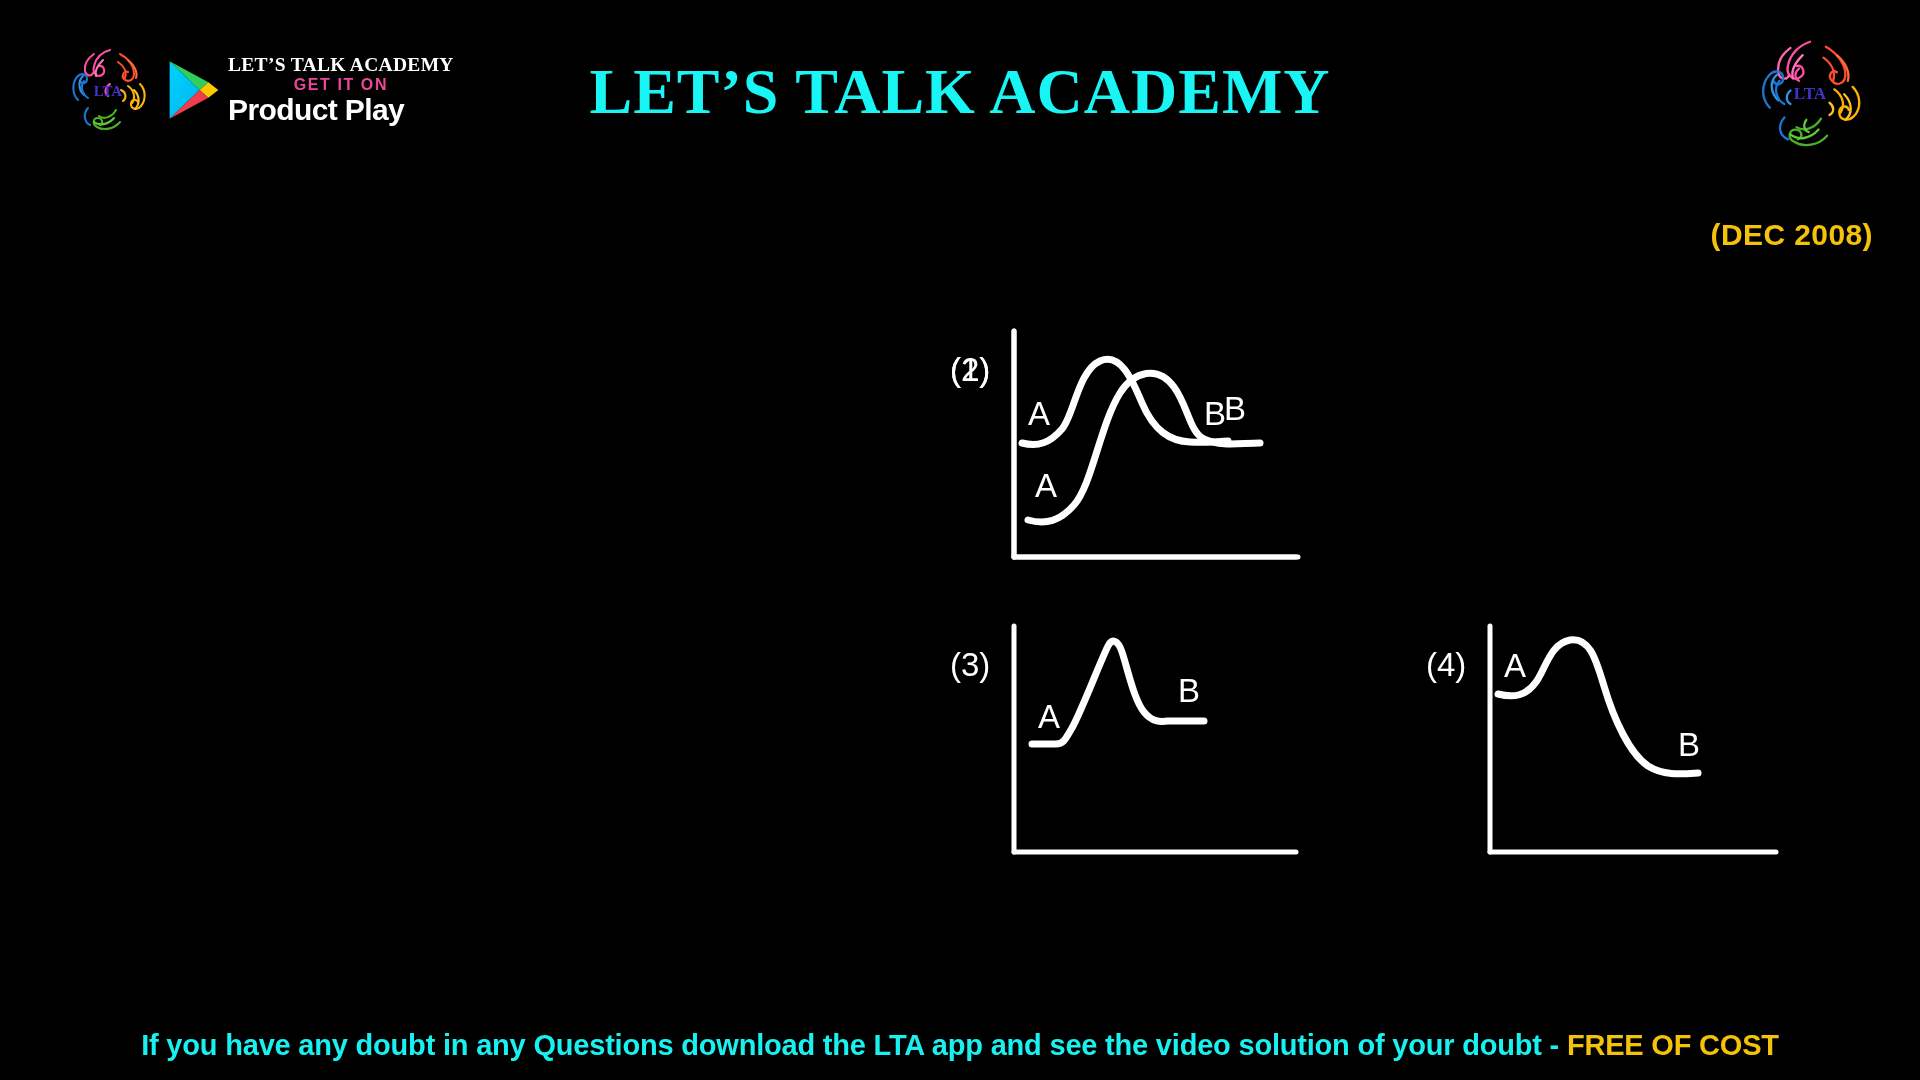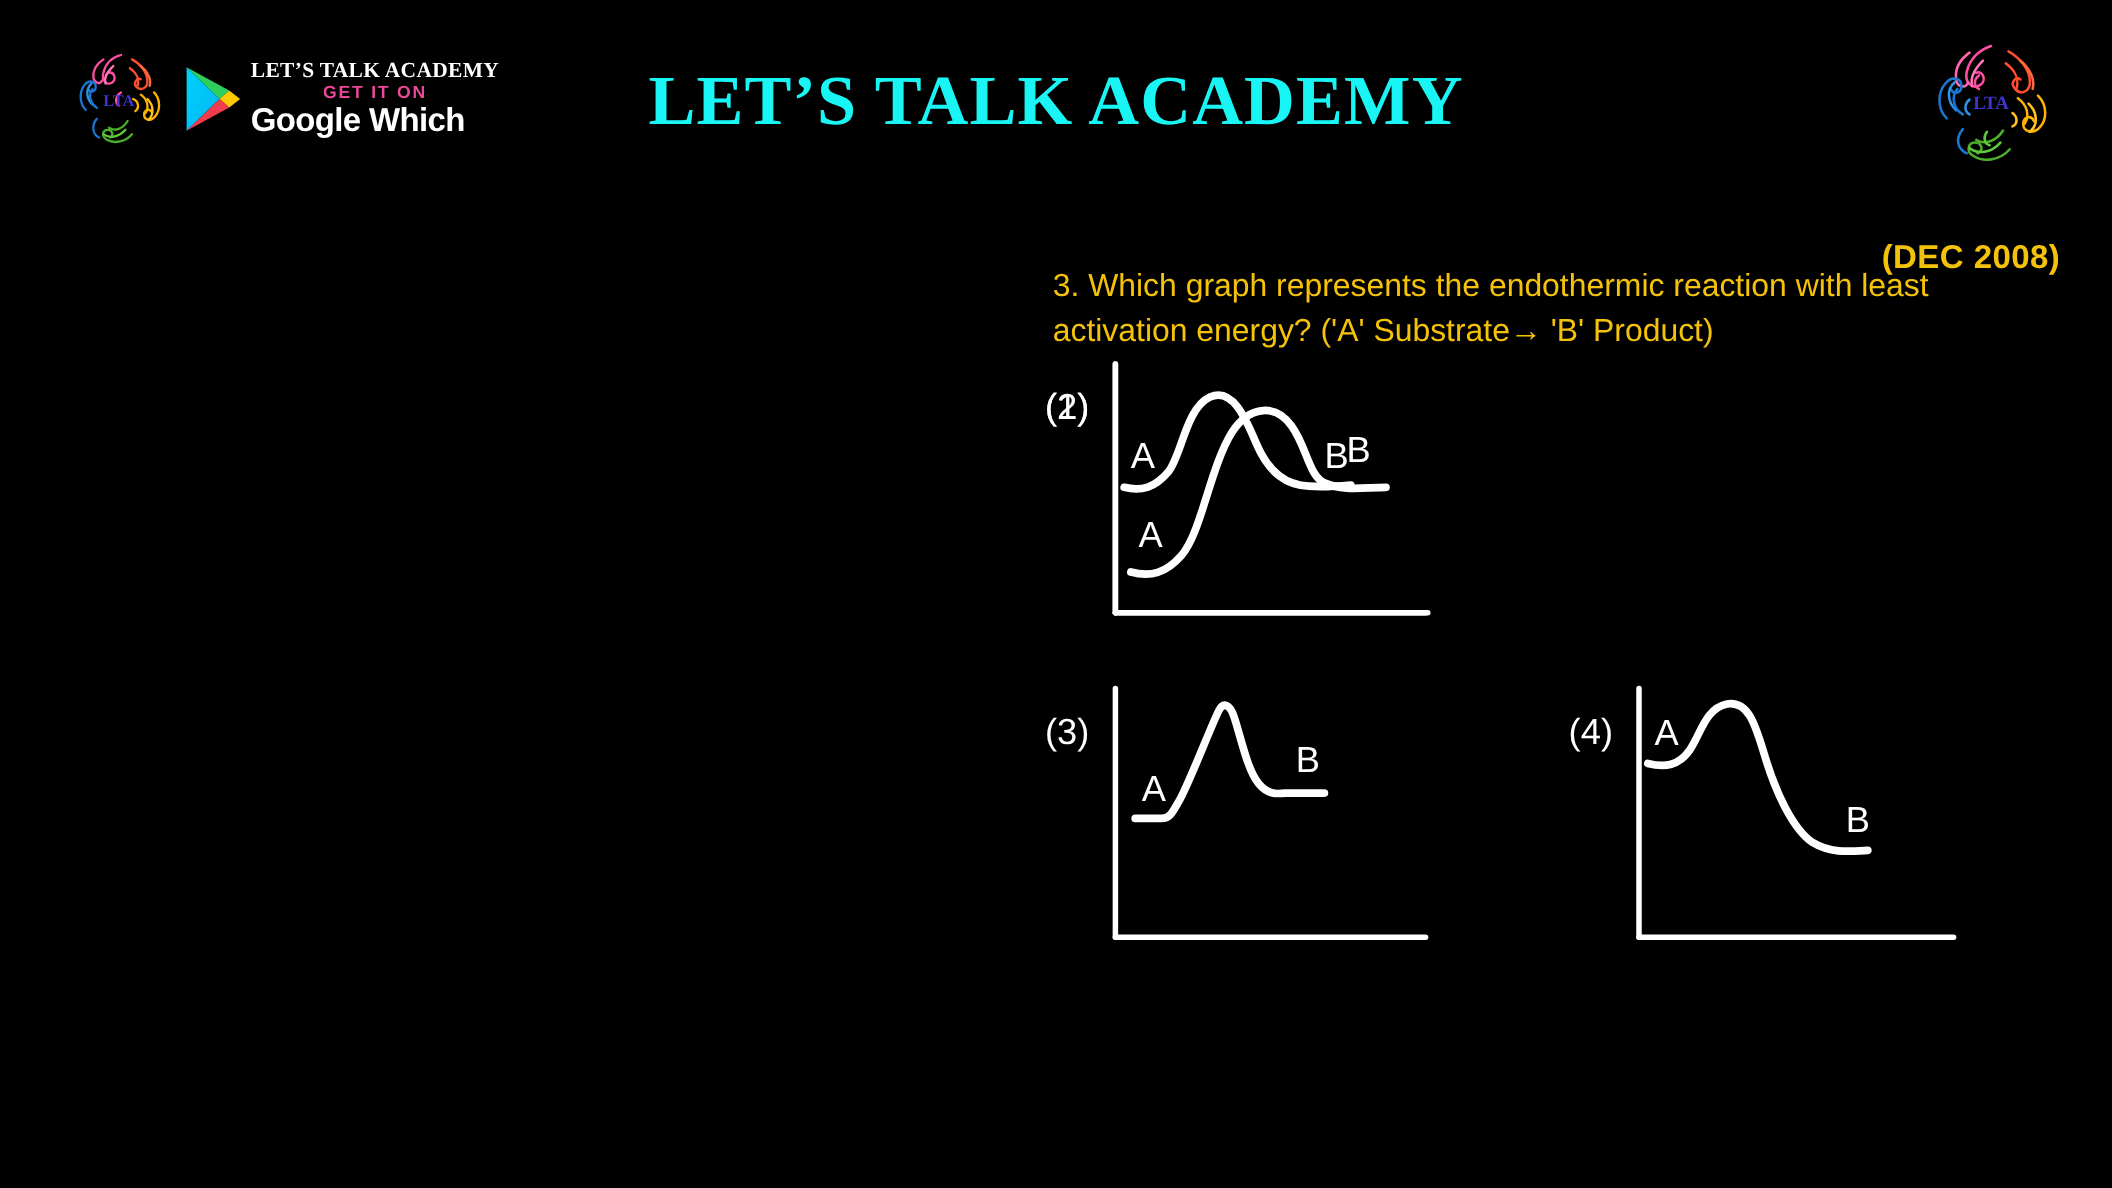--- a/index.html
+++ b/index.html
@@ -137,21 +137,21 @@
             </linearGradient>
           </defs>
           <path d="M3 2 L3 54 L30 28 Z" fill="url(#gpBlue)"></path>
           <path d="M3 2 L38 21 L30 28 Z" fill="#2ecf5c"></path>
           <path d="M30 28 L38 21 L47 28 L38 35 Z" fill="#ffc900"></path>
           <path d="M3 54 L38 35 L30 28 Z" fill="#ef3d4e"></path>
         </svg>
         <div class="play-text">
           <div class="lta-line">LET’S TALK ACADEMY</div>
           <div class="get-it-on">GET IT ON</div>
-          <div class="google-play">Google Which</div>
+          <div class="google-play">Product Play</div>
         </div>
       </div>
     </div>
 
     <div class="main-title">LET’S TALK ACADEMY</div>
 
     <svg class="logo-right" viewBox="0 0 100 100">
       <g fill="none" stroke-width="1.9" stroke-linecap="round">
         <path d="M50 8 C41 11 34 18 32 27 C30 35 36 41 42 37 C47 34 44 26 39 28" stroke="#ff4fa3"></path>
         <path d="M34 13 C27 18 23 25 24 33 C25 39 31 40 33 35" stroke="#ff66b0"></path>
@@ -172,21 +172,20 @@
         <path d="M24 56 C17 49 17 40 23 35" stroke="#2f93e8"></path>
         <path d="M29 59 C22 55 20 46 25 40" stroke="#1976d2"></path>
         <path d="M29 70 C23 77 25 85 32 88" stroke="#1976d2"></path>
         <path d="M34 48 C30 51 30 57 34 59" stroke="#2f93e8"></path>
       </g>
       <text x="50" y="55" text-anchor="middle" font-family="Liberation Serif, serif" font-size="14" font-weight="bold" fill="#4033cc">LTA</text>
     </svg>
   </div>
 
   <div class="dec-tag">(DEC 2008)</div>
-  <div class="question">3. Which graph represents the endothermic reaction with least activation energy? ('A' Substrate→ 'B' Product)</div>
 
   <div class="graphs">
 
     <div class="graph-cell gc-1">
       <div class="graph-label">(1)</div>
       <svg class="graph-svg" width="400" height="245" viewBox="0 0 400 245">
         <g stroke="#ffffff" stroke-width="5" fill="none" stroke-linecap="round">
           <path d="M6 6 L6 232"></path>
           <path d="M6 232 L288 232"></path>
         </g>
@@ -233,14 +232,17 @@
           <path d="M6 232 L292 232"></path>
         </g>
         <path d="M14 74 C30 78 42 76 52 62 C62 48 66 24 86 20 C106 17 112 40 120 66
                  C130 100 146 134 164 146 C180 156 198 154 214 153" stroke="#ffffff" stroke-width="7" fill="none" stroke-linecap="round" stroke-linejoin="round"></path>
         <text class="curve-label" x="20" y="57">A</text>
         <text class="curve-label" x="194" y="136">B</text>
       </svg>
     </div>
   </div>
 
+  <div class="footer">
+    <span class="f-cyan">If you have any doubt in any Questions download the LTA app and see the video solution of your doubt - </span><span class="f-gold">FREE OF COST</span>
+  </div>
 
 </div>
 
 </body></html>

